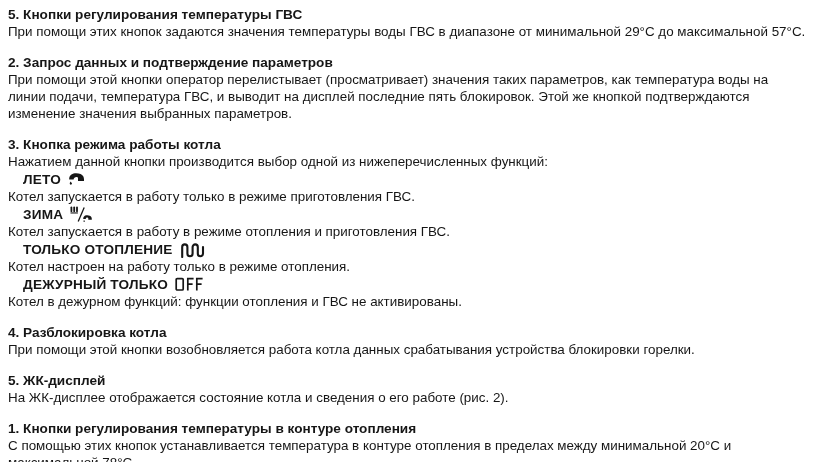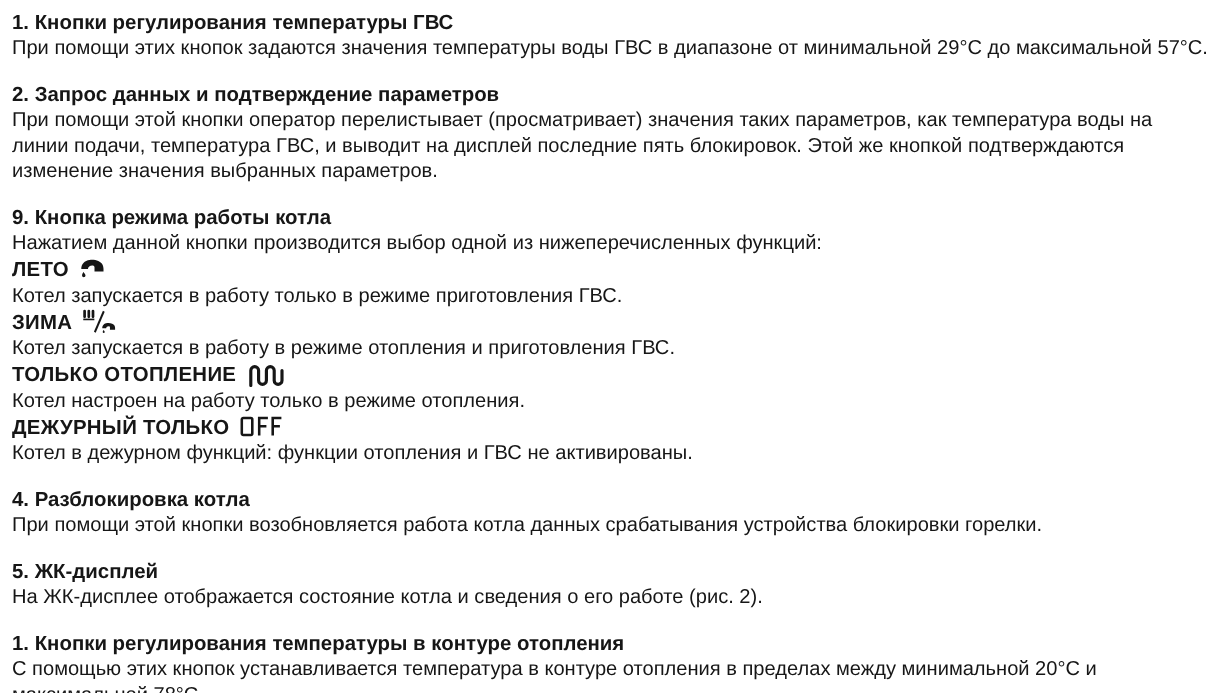--- a/index.html
+++ b/index.html
@@ -33,41 +33,42 @@
   .mode-label-row {
     display: flex;
     align-items: center;
     gap: 7px;
     height: 18px;
   }
   .mode-label {
     font-weight: bold;
     font-size: 13.6px;
     letter-spacing: 0.2px;
+    margin-left: 15px;
   }
   .icon { display: inline-flex; align-items: center; }
   .icon svg { display: block; }
 </style>
 </head>
 <body>
 
 <div class="page">
 
   <section class="sec">
-    <h3 class="sec-title">1. Кнопки регулирования температуры ГВС</h3>
+    <h3 class="sec-title">5. Кнопки регулирования температуры ГВС</h3>
     <p>При помощи этих кнопок задаются значения температуры воды ГВС в диапазоне от минимальной 29°C до максимальной 57°C.</p>
   </section>
 
   <section class="sec">
     <h3 class="sec-title">2. Запрос данных и подтверждение параметров</h3>
     <p>При помощи этой кнопки оператор перелистывает (просматривает) значения таких параметров, как температура воды на линии подачи, температура ГВС, и выводит на дисплей последние пять блокировок. Этой же кнопкой подтверждаются изменение значения выбранных параметров.</p>
   </section>
 
   <section class="sec">
-    <h3 class="sec-title">9. Кнопка режима работы котла</h3>
+    <h3 class="sec-title">3. Кнопка режима работы котла</h3>
     <p>Нажатием данной кнопки производится выбор одной из нижеперечисленных функций:</p>
 
     <div class="mode">
       <div class="mode-label-row">
         <span class="mode-label">ЛЕТО</span>
         <span class="icon">
           <svg width="17" height="14" viewBox="0 0 17 14">
             <path d="M16,9 L10,9 L10,6.2 C10,5.4 9.3,5 8.5,5 C6.8,5 5.8,5.9 5.6,7.4 L1.2,7.4 C1,4.2 3.4,1.6 6.8,1.3 C10.8,0.9 14,2.3 15.2,4.2 C15.8,5.2 16,6.5 16,7.3 Z" fill="#161616"></path>
             <path d="M2.6,9.4 C2.0,10.4 1.7,11.1 1.7,11.6 a1.15,1.15 0 0 0 2.3,0 C4,11.1 3.4,10.4 2.6,9.4 Z" fill="#161616"></path>
           </svg>

